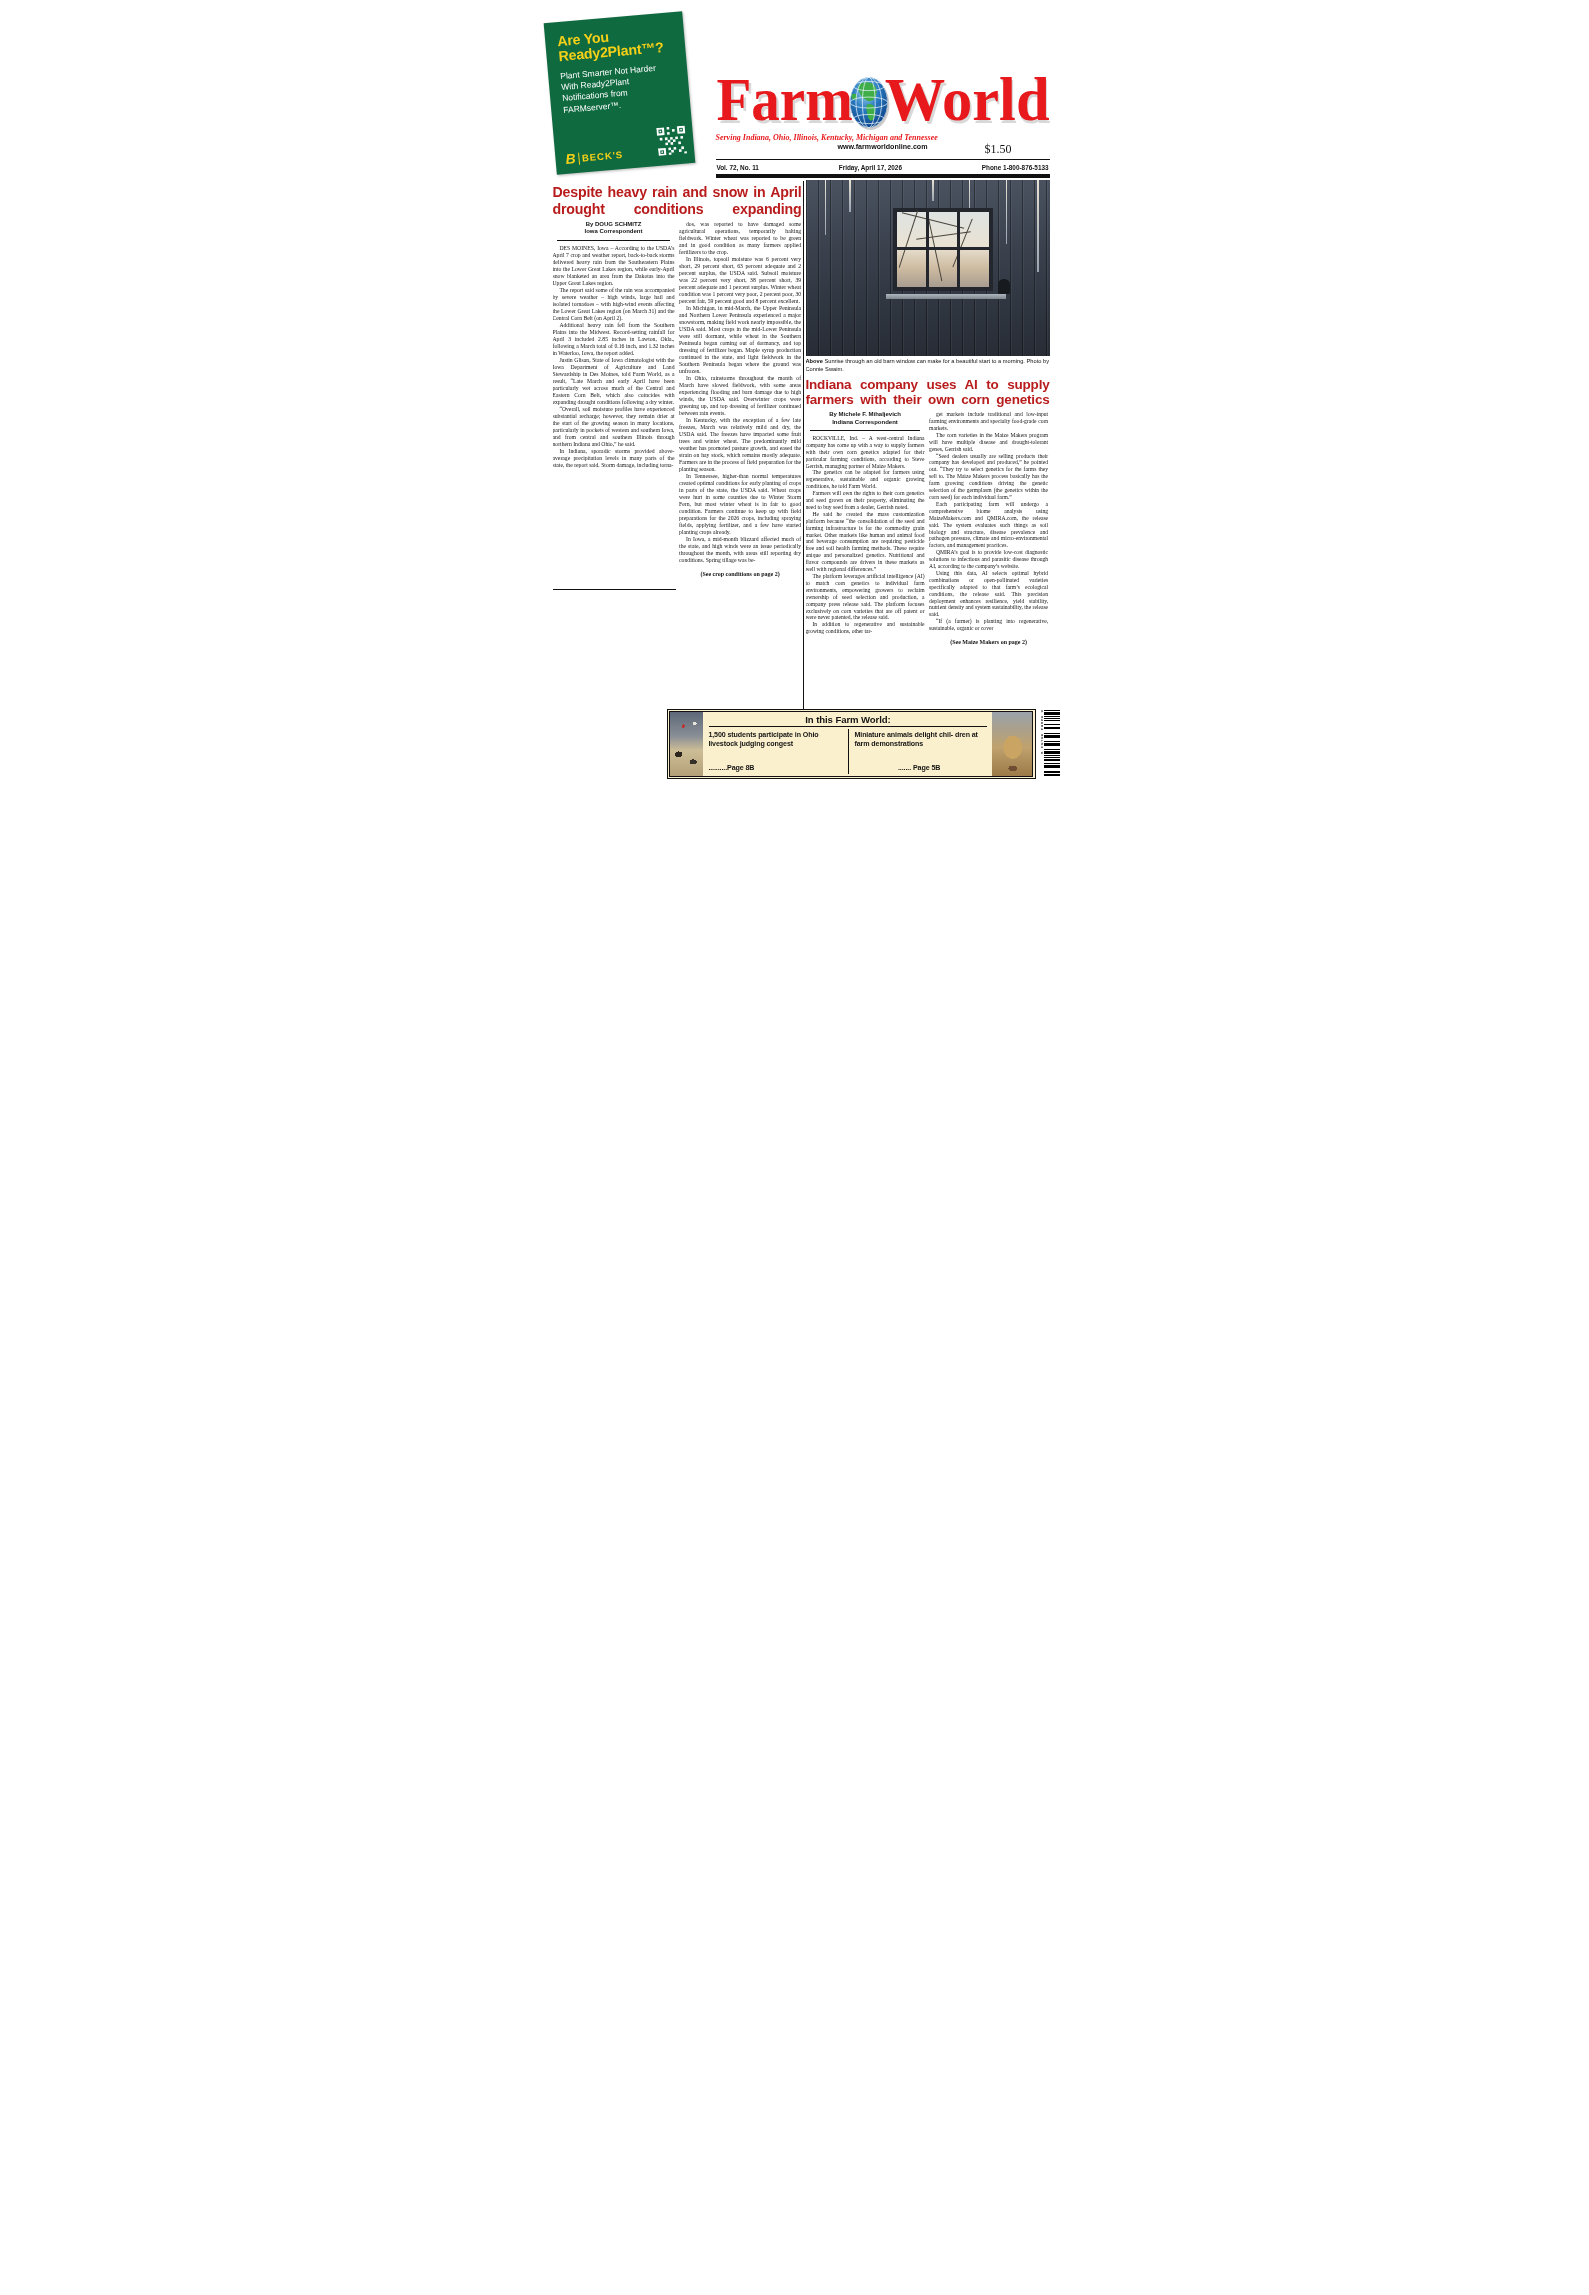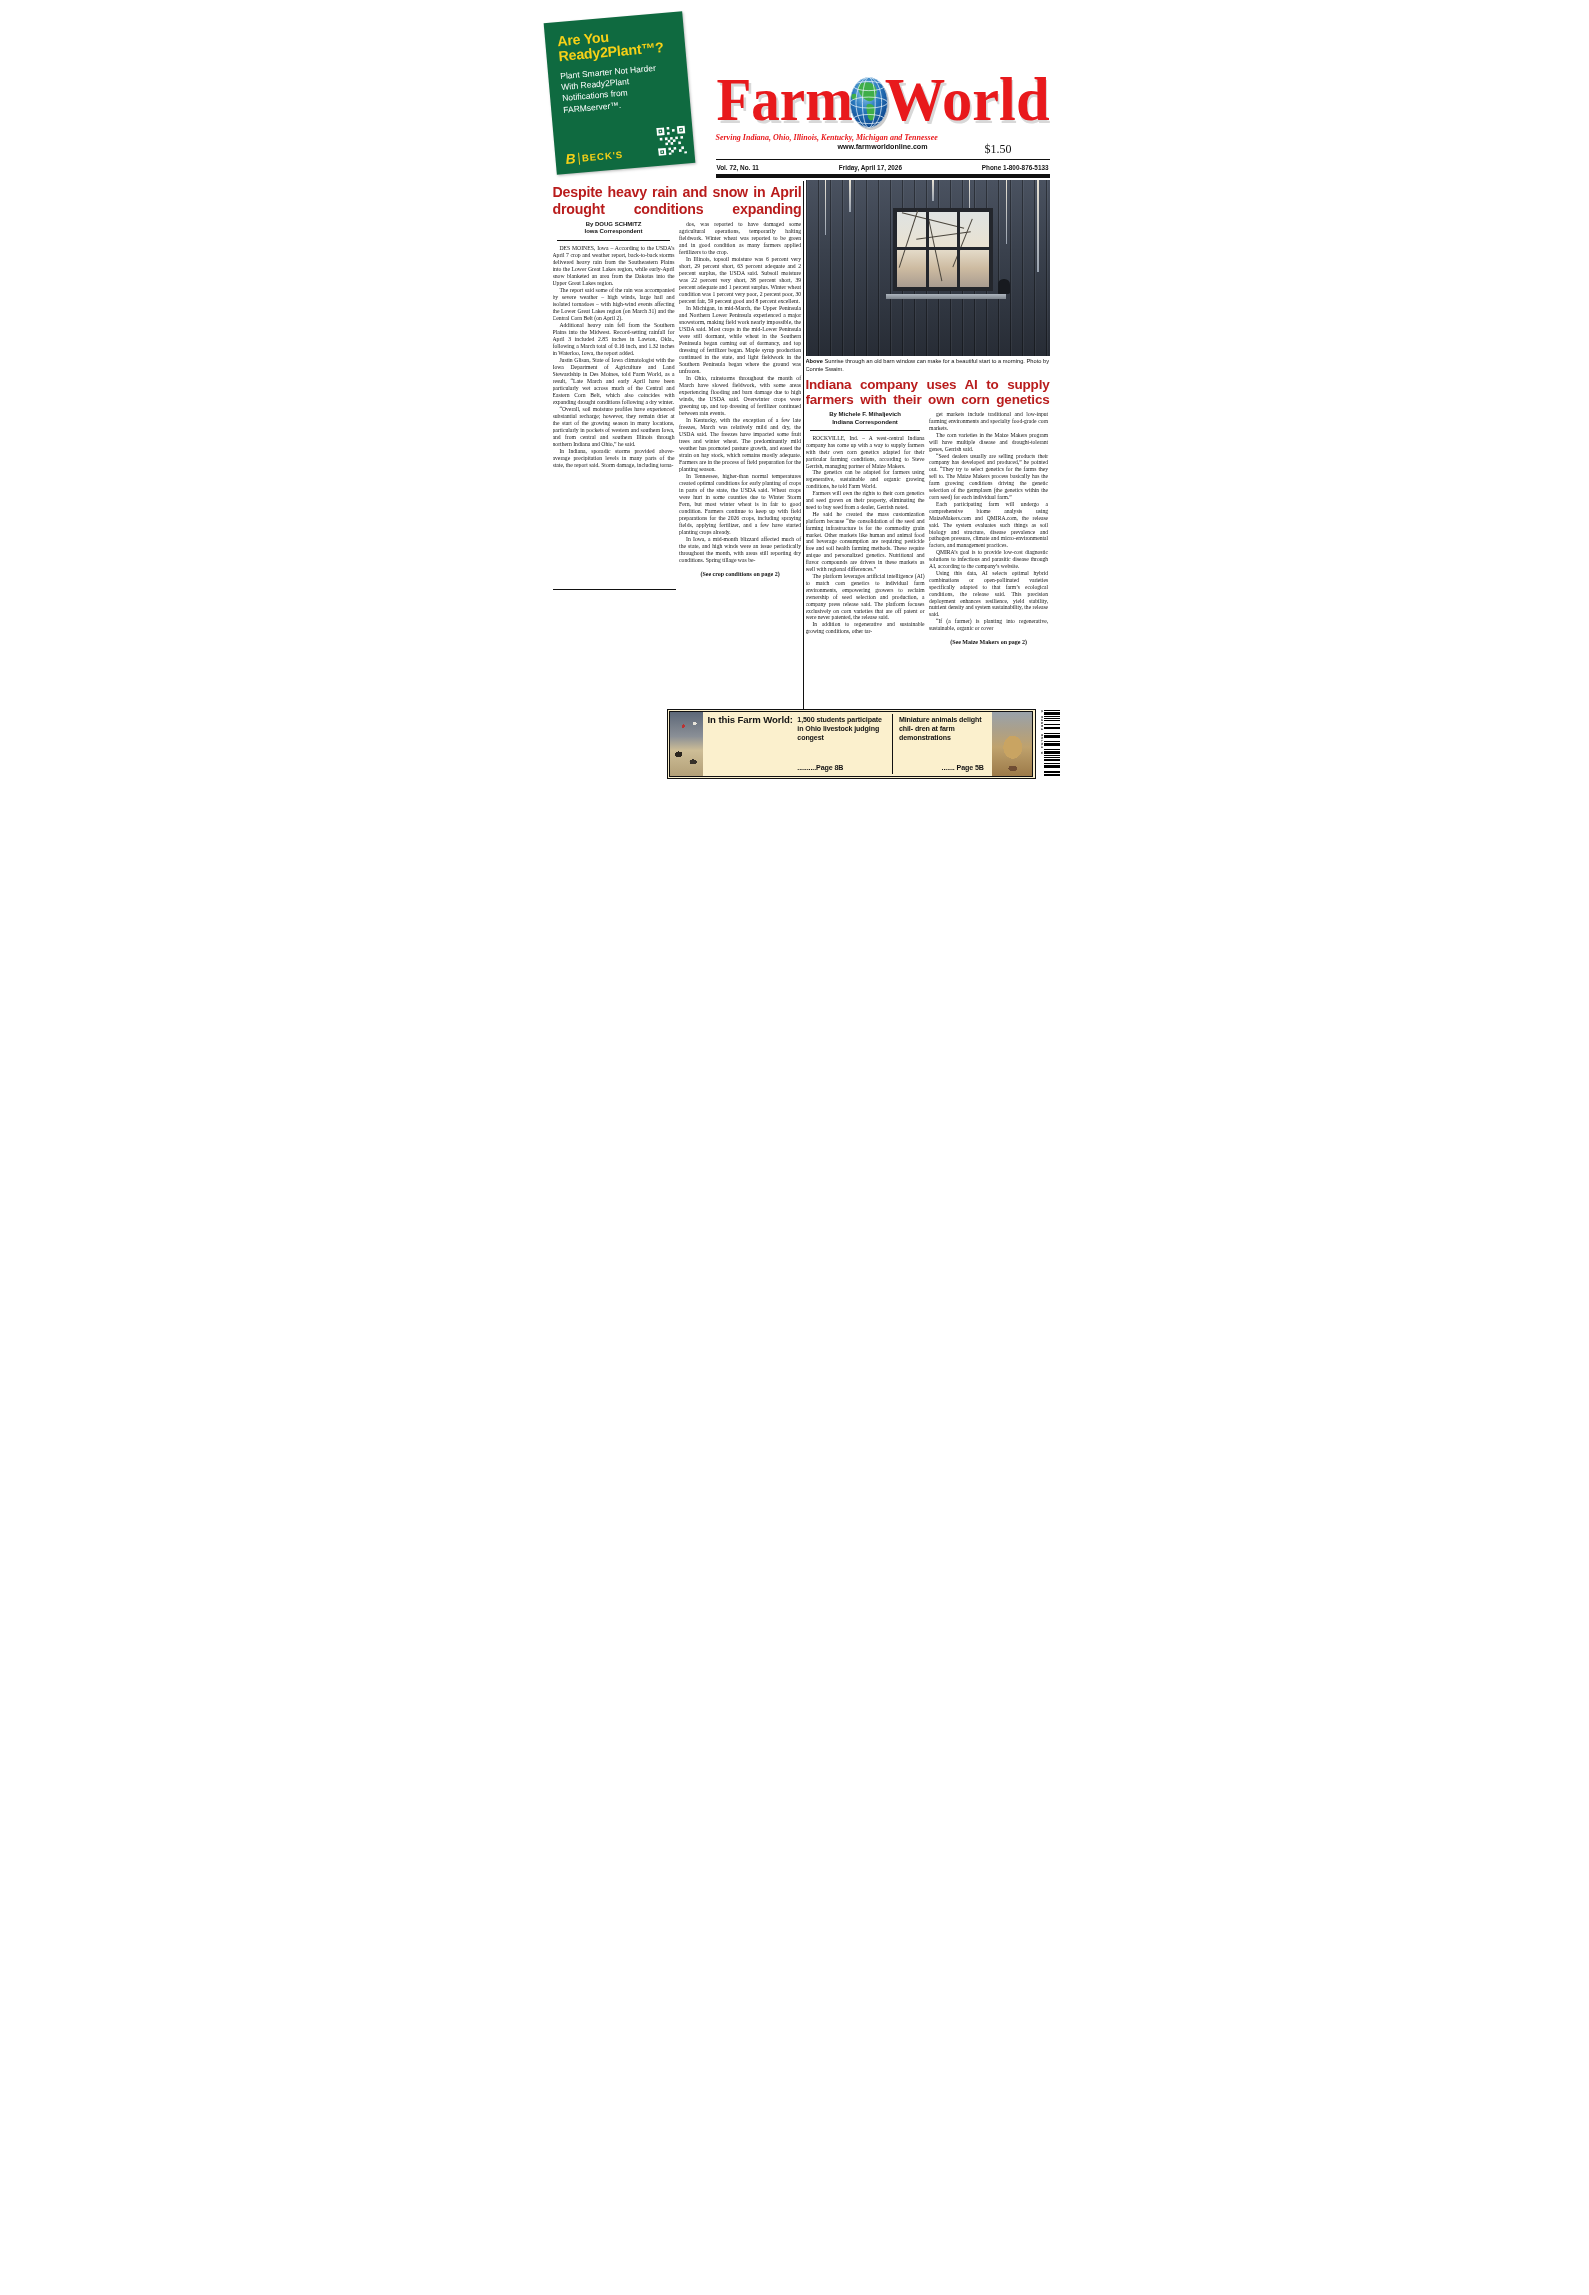--- a/index.html
+++ b/index.html
@@ -78,27 +78,27 @@
   .tphoto-left{width:33px;background:
       radial-gradient(ellipse 6.4px 4.6px at 26% 66%,#2c261e 60%,transparent 61%),
       radial-gradient(ellipse 6px 4.1px at 70% 78%,#35302a 60%,transparent 61%),
       radial-gradient(circle 2.8px at 40% 22%,#b33 60%,transparent 61%),
       radial-gradient(circle 3.2px at 75% 18%,#e8e4da 60%,transparent 61%),
       linear-gradient(180deg,#5d6878 0%,#8a8f96 38%,#cdbd96 60%,#b3a078 100%);}
   .tphoto-right{width:40px;background:
       radial-gradient(ellipse 7.3px 4.6px at 52% 88%,#6f4d33 60%,transparent 61%),
       radial-gradient(ellipse 15.6px 19px at 52% 55%,#c9a462 60%,transparent 61%),
       linear-gradient(180deg,#99a2ab 0%,#aba08a 28%,#bfa26d 55%,#9c7a49 100%);}
-  .tmiddle{flex:1;display:flex;padding:1.8px 3.7px 1.8px 4.6px;}
+  .tmiddle{flex:1;display:flex;flex-direction:column;padding:1.8px 3.7px 1.8px 4.6px;}
   .ttitle{font-family:"Liberation Sans",sans-serif;font-weight:700;font-size:9.6px;text-align:center;letter-spacing:-0.1px;}
   .trule{border:0;border-top:1.4px solid #111;margin:0.9px 1.8px 1.8px 1.8px;}
   .trow{display:flex;flex:1;}
   .tcell{width:50%;box-sizing:border-box;font-family:"Liberation Sans",sans-serif;font-weight:700;
          font-size:7.1px;line-height:1.28;letter-spacing:-0.1px;padding:1.8px 4.6px 0.9px 0.9px;display:flex;flex-direction:column;}
-  .tcell.right{border-left:0.9px solid #111;padding-left:5.5px;}
+  .tcell.right{border-left:0.9px solid #111;padding-left:5.5px;align-items:center;}
   .tpage-l{margin-top:auto;text-align:left;}
   .tpage-r{margin-top:auto;text-align:right;}
 
   
   .barcode{position:absolute;left:509px;top:710px;width:21px;height:70px;display:flex;}
   .bc-digits{width:5.5px;font-family:"Liberation Mono",monospace;font-size:4.1px;letter-spacing:0.5px;
              writing-mode:vertical-rl;text-orientation:sideways;line-height:5.5px;color:#000;}
   .bc-bars{flex:1;background:repeating-linear-gradient(180deg,#000 0 0.9px,#fff 0.9px 1.8px,#000 1.8px 3.7px,#fff 3.7px 4.1px,#000 4.1px 4.6px,#fff 4.6px 6.4px,#000 6.4px 6.9px,#fff 6.9px 7.8px);}
 </style>
 </head>

